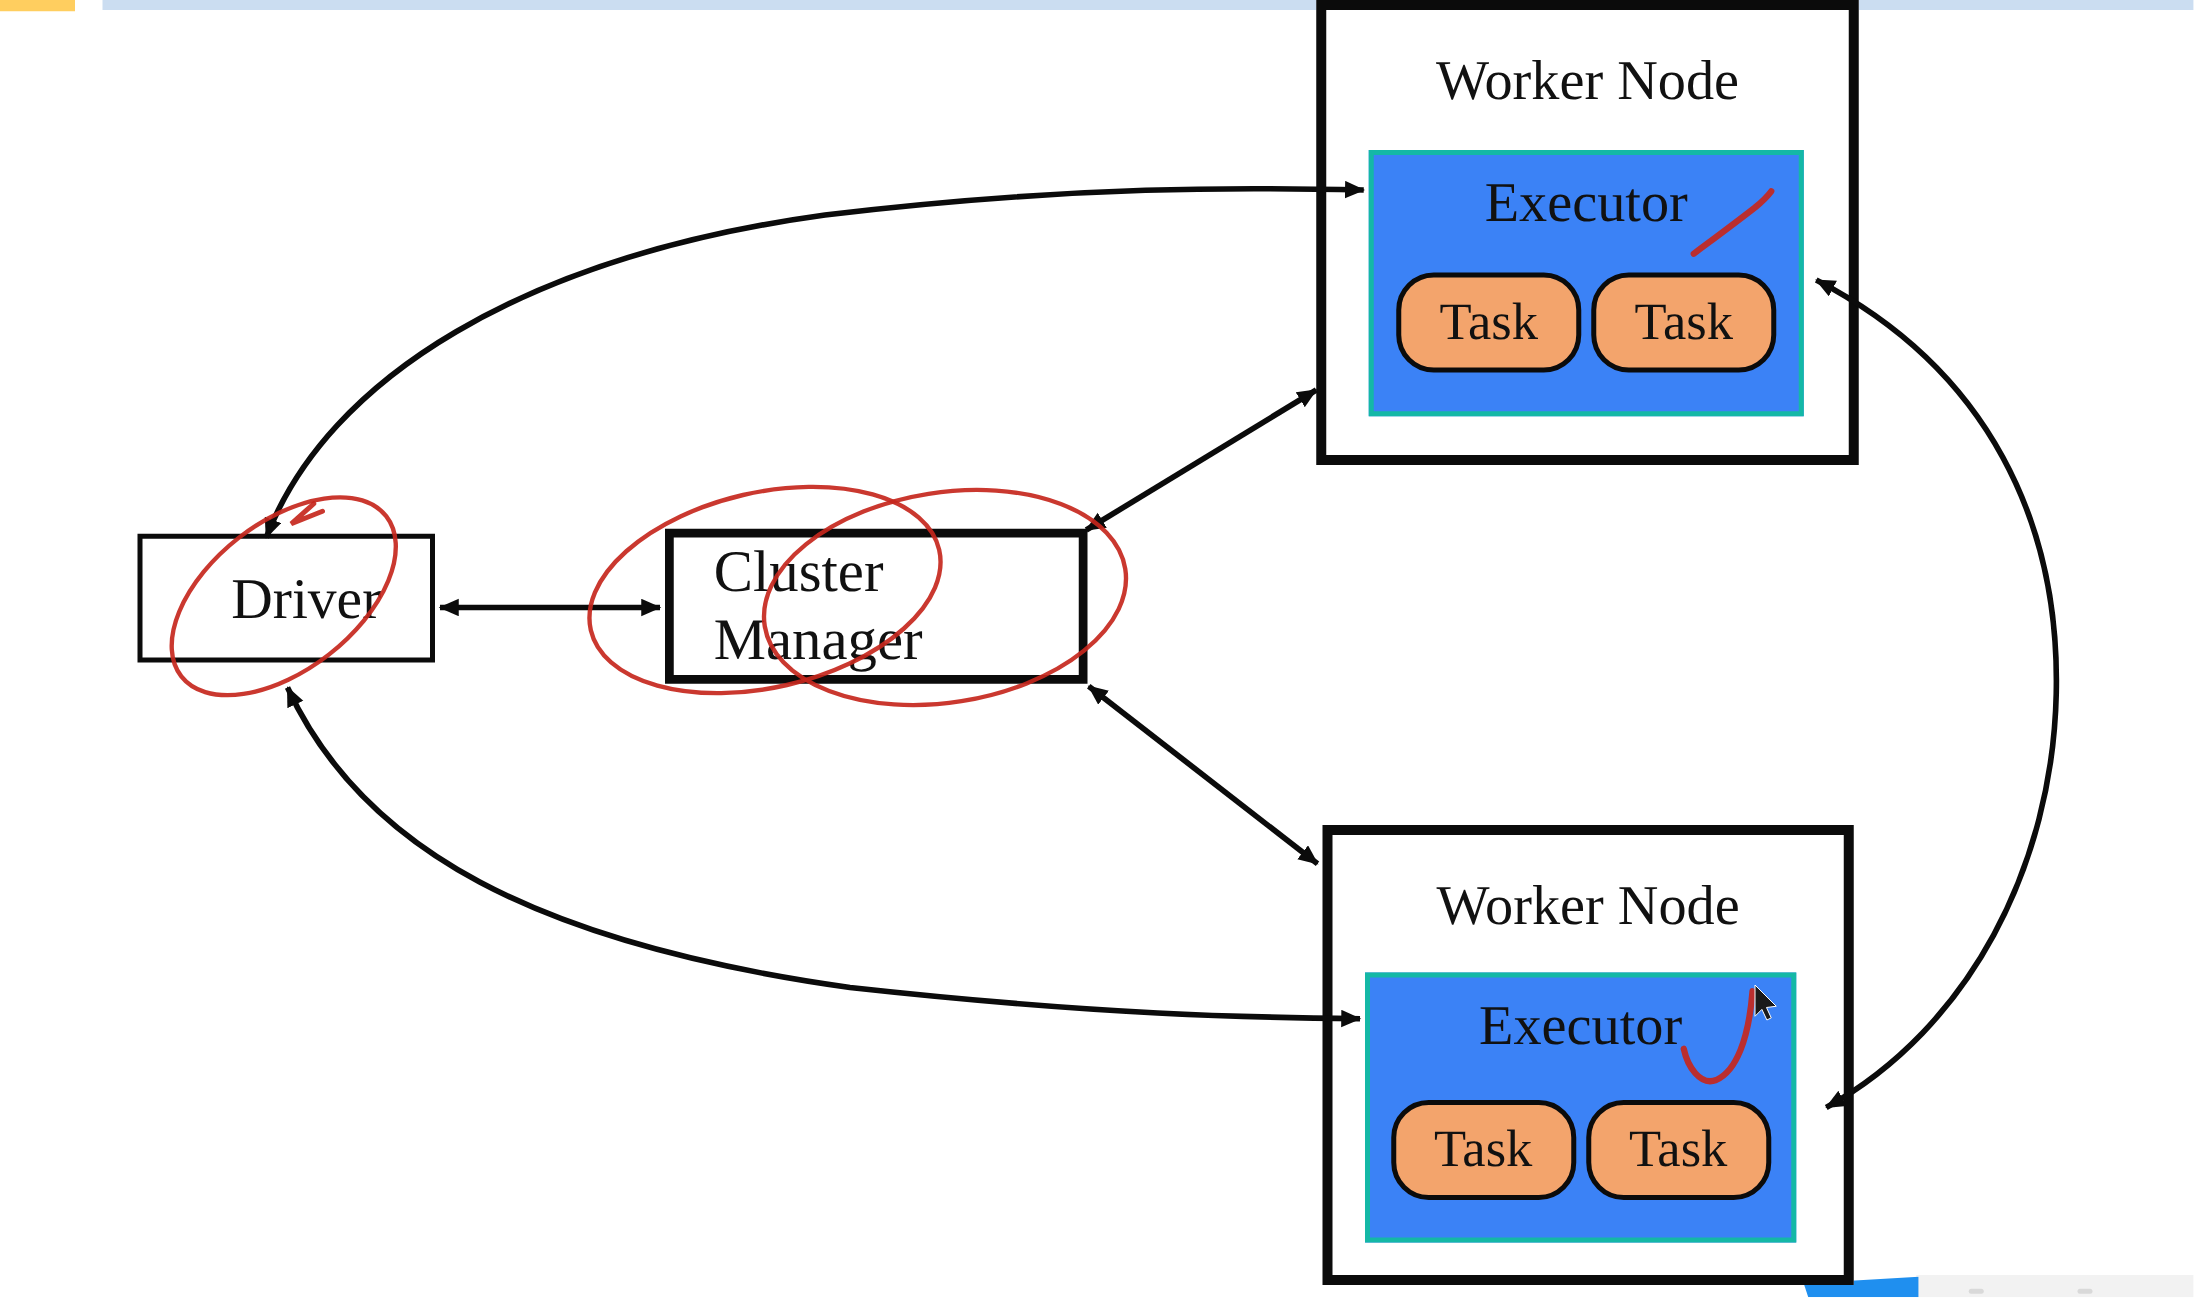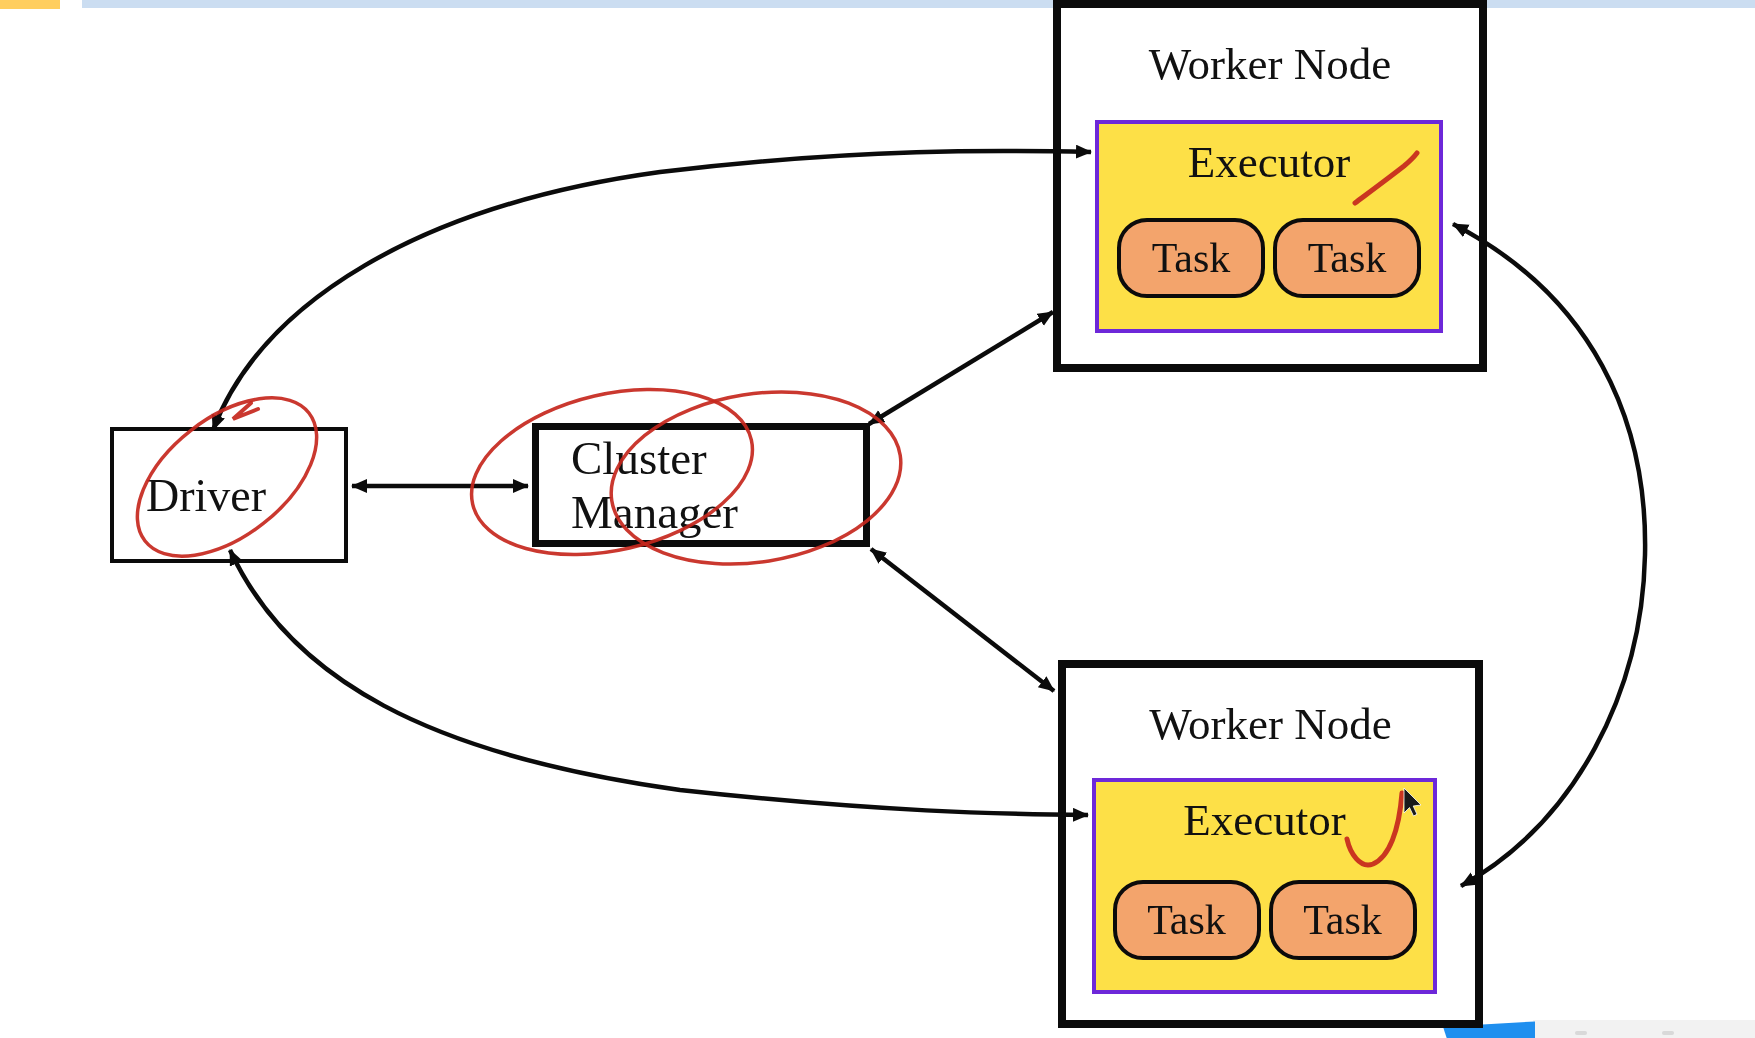--- a/index.html
+++ b/index.html
@@ -10,29 +10,29 @@
   
   .bar{position:absolute;}
   .bar-yellow{left:0;top:0;width:60px;height:9px;background:var(--bar-yellow);}
   .bar-blue{left:82px;top:0;width:1673px;height:8px;background:var(--bar-blue);}
   .bottom-gray{left:1533px;top:1020px;width:222px;height:18px;background:var(--bottom-gray);}
   .smudge{position:absolute;width:12px;height:4px;background:#d9d9d9;border-radius:2px;}
   .bottom-blue{position:absolute;left:1443px;top:1020px;width:92px;height:18px;
     background:var(--bottom-blue);clip-path:polygon(0 38%,100% 8%,100% 100%,4% 100%);}
   
   .box{position:absolute;background:#fff;box-sizing:border-box;border:4px solid #0b0b0b;padding-left:32px;}
-  .driver{left:110px;top:427px;width:238px;height:136px;display:flex;align-items:center;justify-content:flex-start;}
+  .driver{left:110px;top:427px;width:238px;height:103px;display:flex;align-items:center;justify-content:center;}
   .driver span{font-size:46px;}
   .cm{left:532px;top:423px;width:338px;height:124px;border-width:7px;display:flex;align-items:center;justify-content:center;}
   .cm span{font-size:47px;}
   .worker{border-width:8px;}
   .worker-top{left:1053px;top:0px;width:434px;height:372px;}
   .worker-bottom{left:1058px;top:660px;width:425px;height:368px;}
   .worker-title{position:absolute;left:0;right:0;top:30px;text-align:center;font-size:45px;}
-  .executor{position:absolute;border:4px solid #6d28d9;background:#fde047;box-sizing:border-box;}
+  .executor{position:absolute;border:4px solid #14b8a6;background:#3b82f6;box-sizing:border-box;}
   .exec-top{left:34px;top:112px;width:348px;height:213px;}
   .exec-bottom{left:26px;top:110px;width:345px;height:216px;}
   .exec-title{position:absolute;left:0;right:0;top:12px;text-align:center;font-size:45px;}
   .tasks{position:absolute;left:0;right:0;display:flex;justify-content:center;gap:8px;}
   .tasks-top{top:94px;}
   .tasks-bottom{top:98px;}
   .task{width:148px;height:80px;box-sizing:border-box;border:4px solid #0b0b0b;border-radius:30px;
     background:var(--task-fill);display:flex;align-items:center;justify-content:center;font-size:42px;}
   
   .overlay{position:absolute;left:0;top:0;width:1755px;height:1038px;pointer-events:none;}

